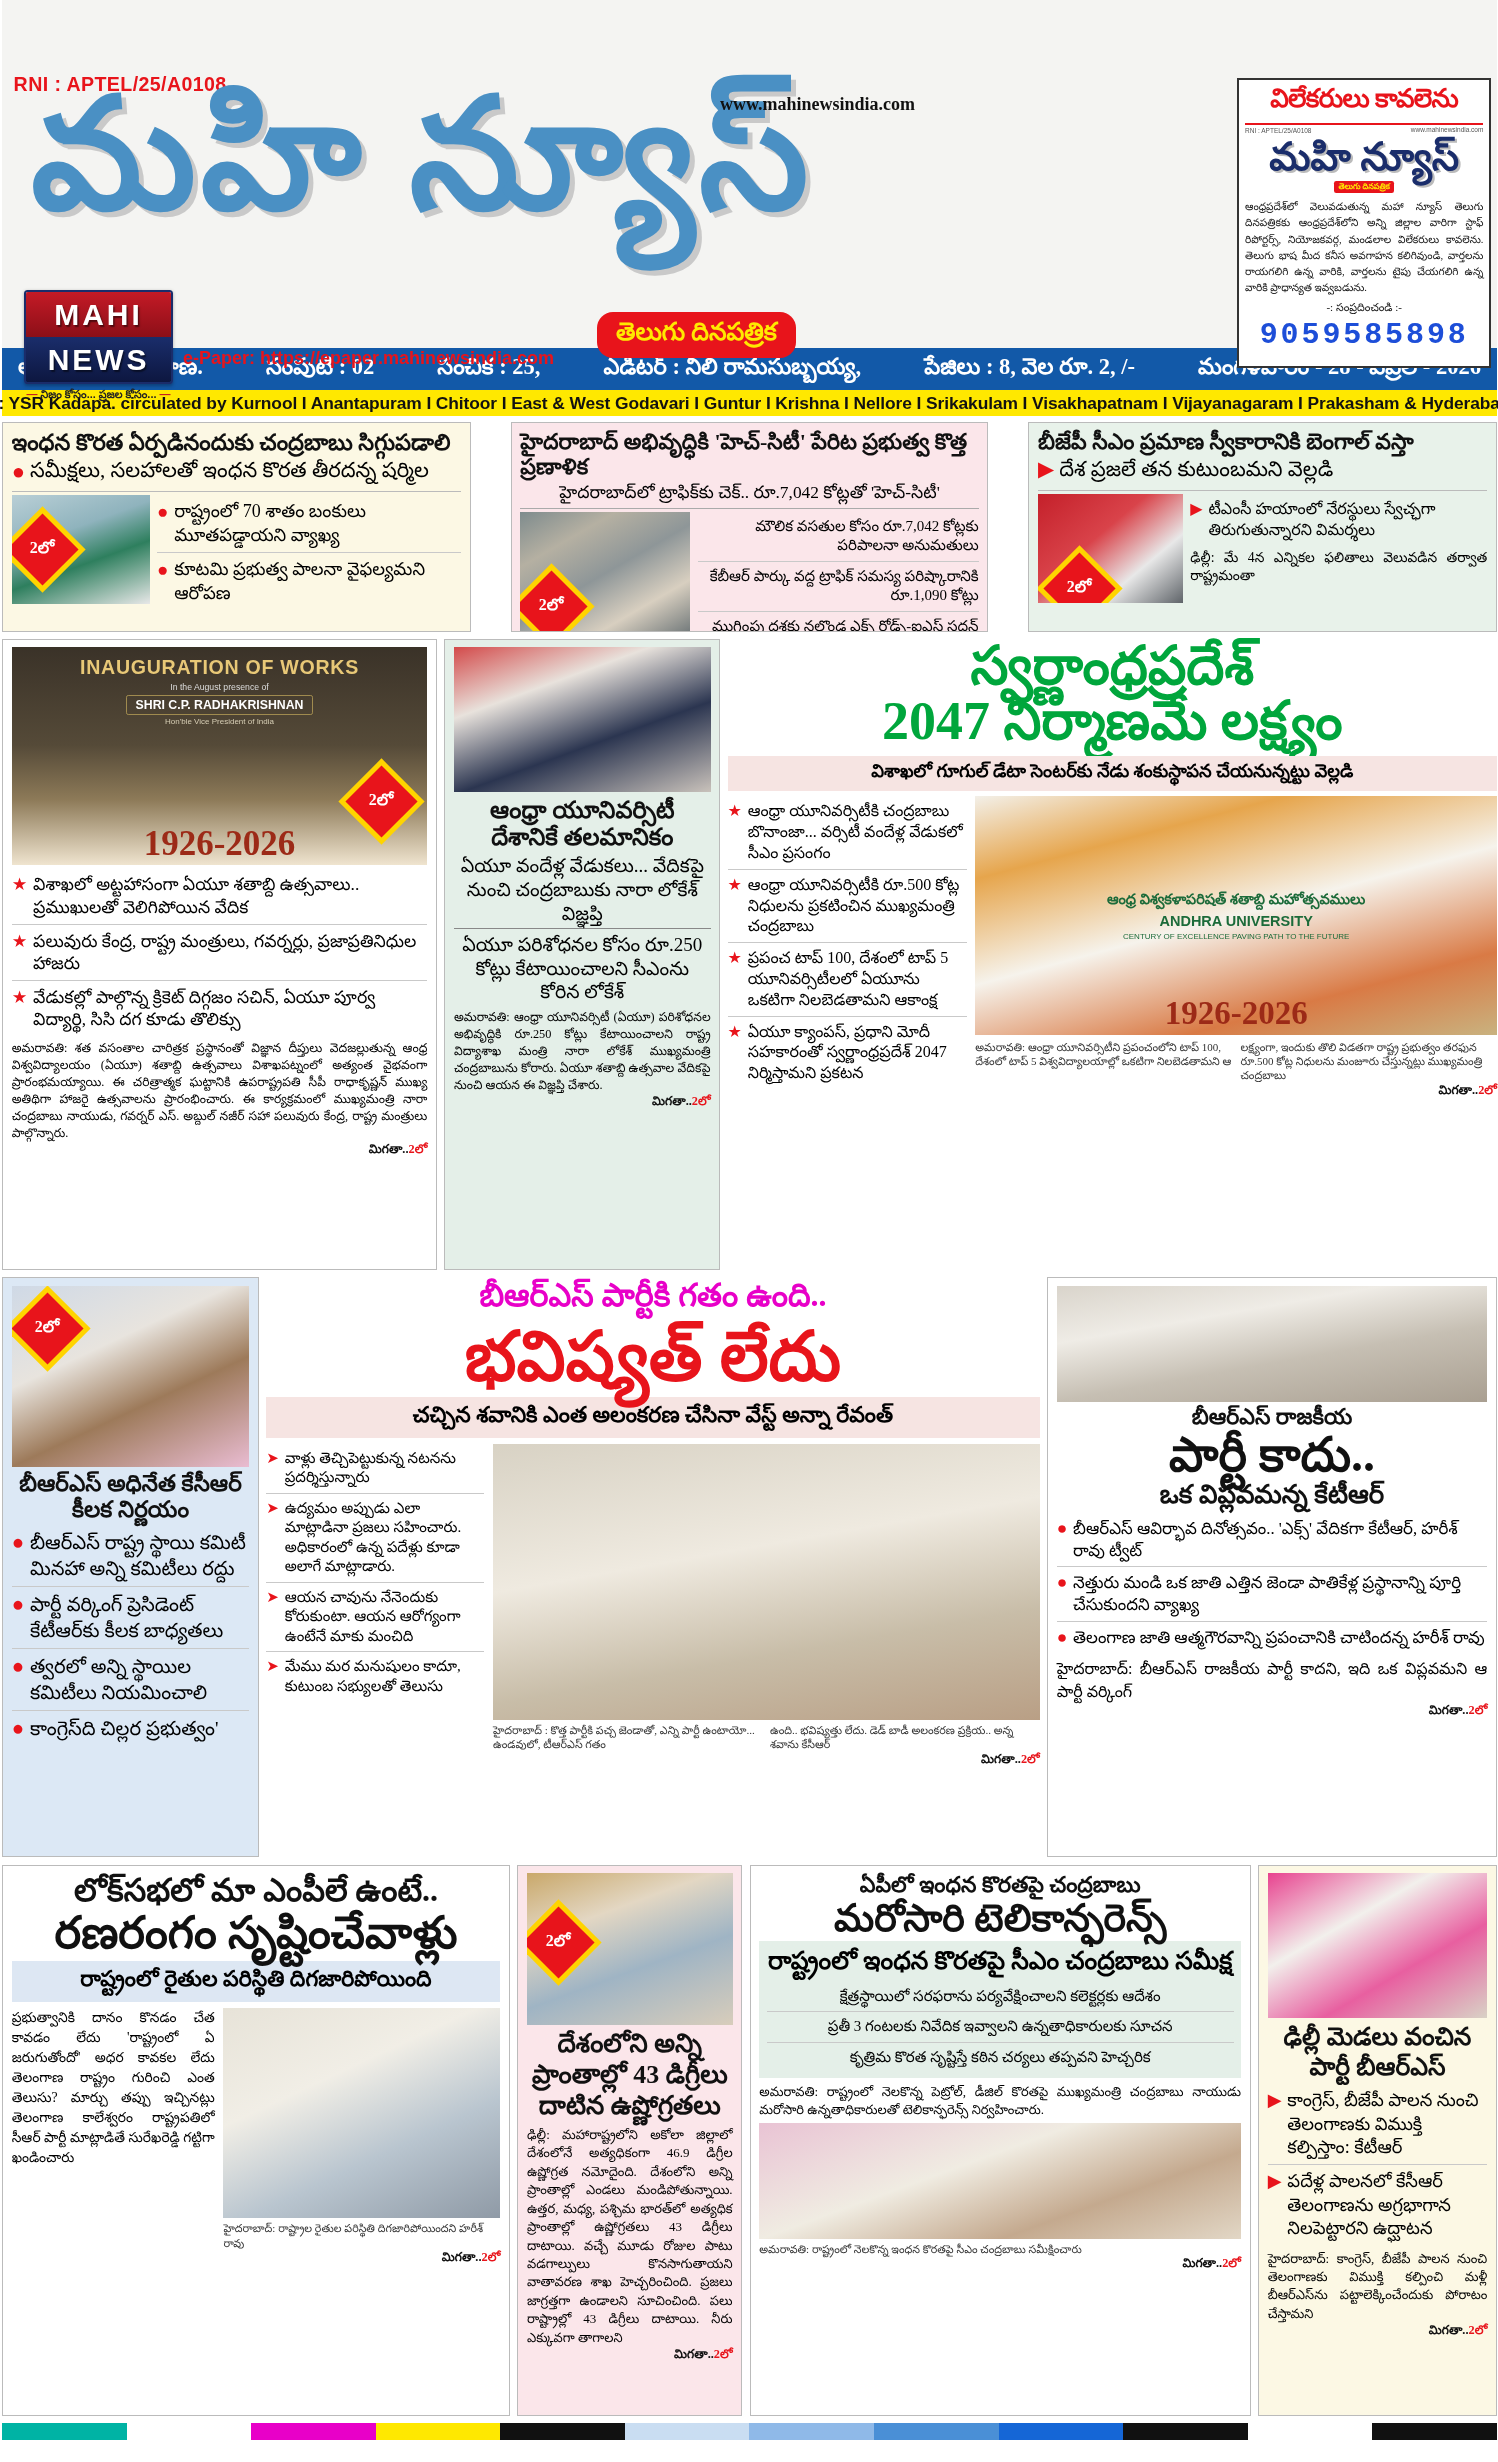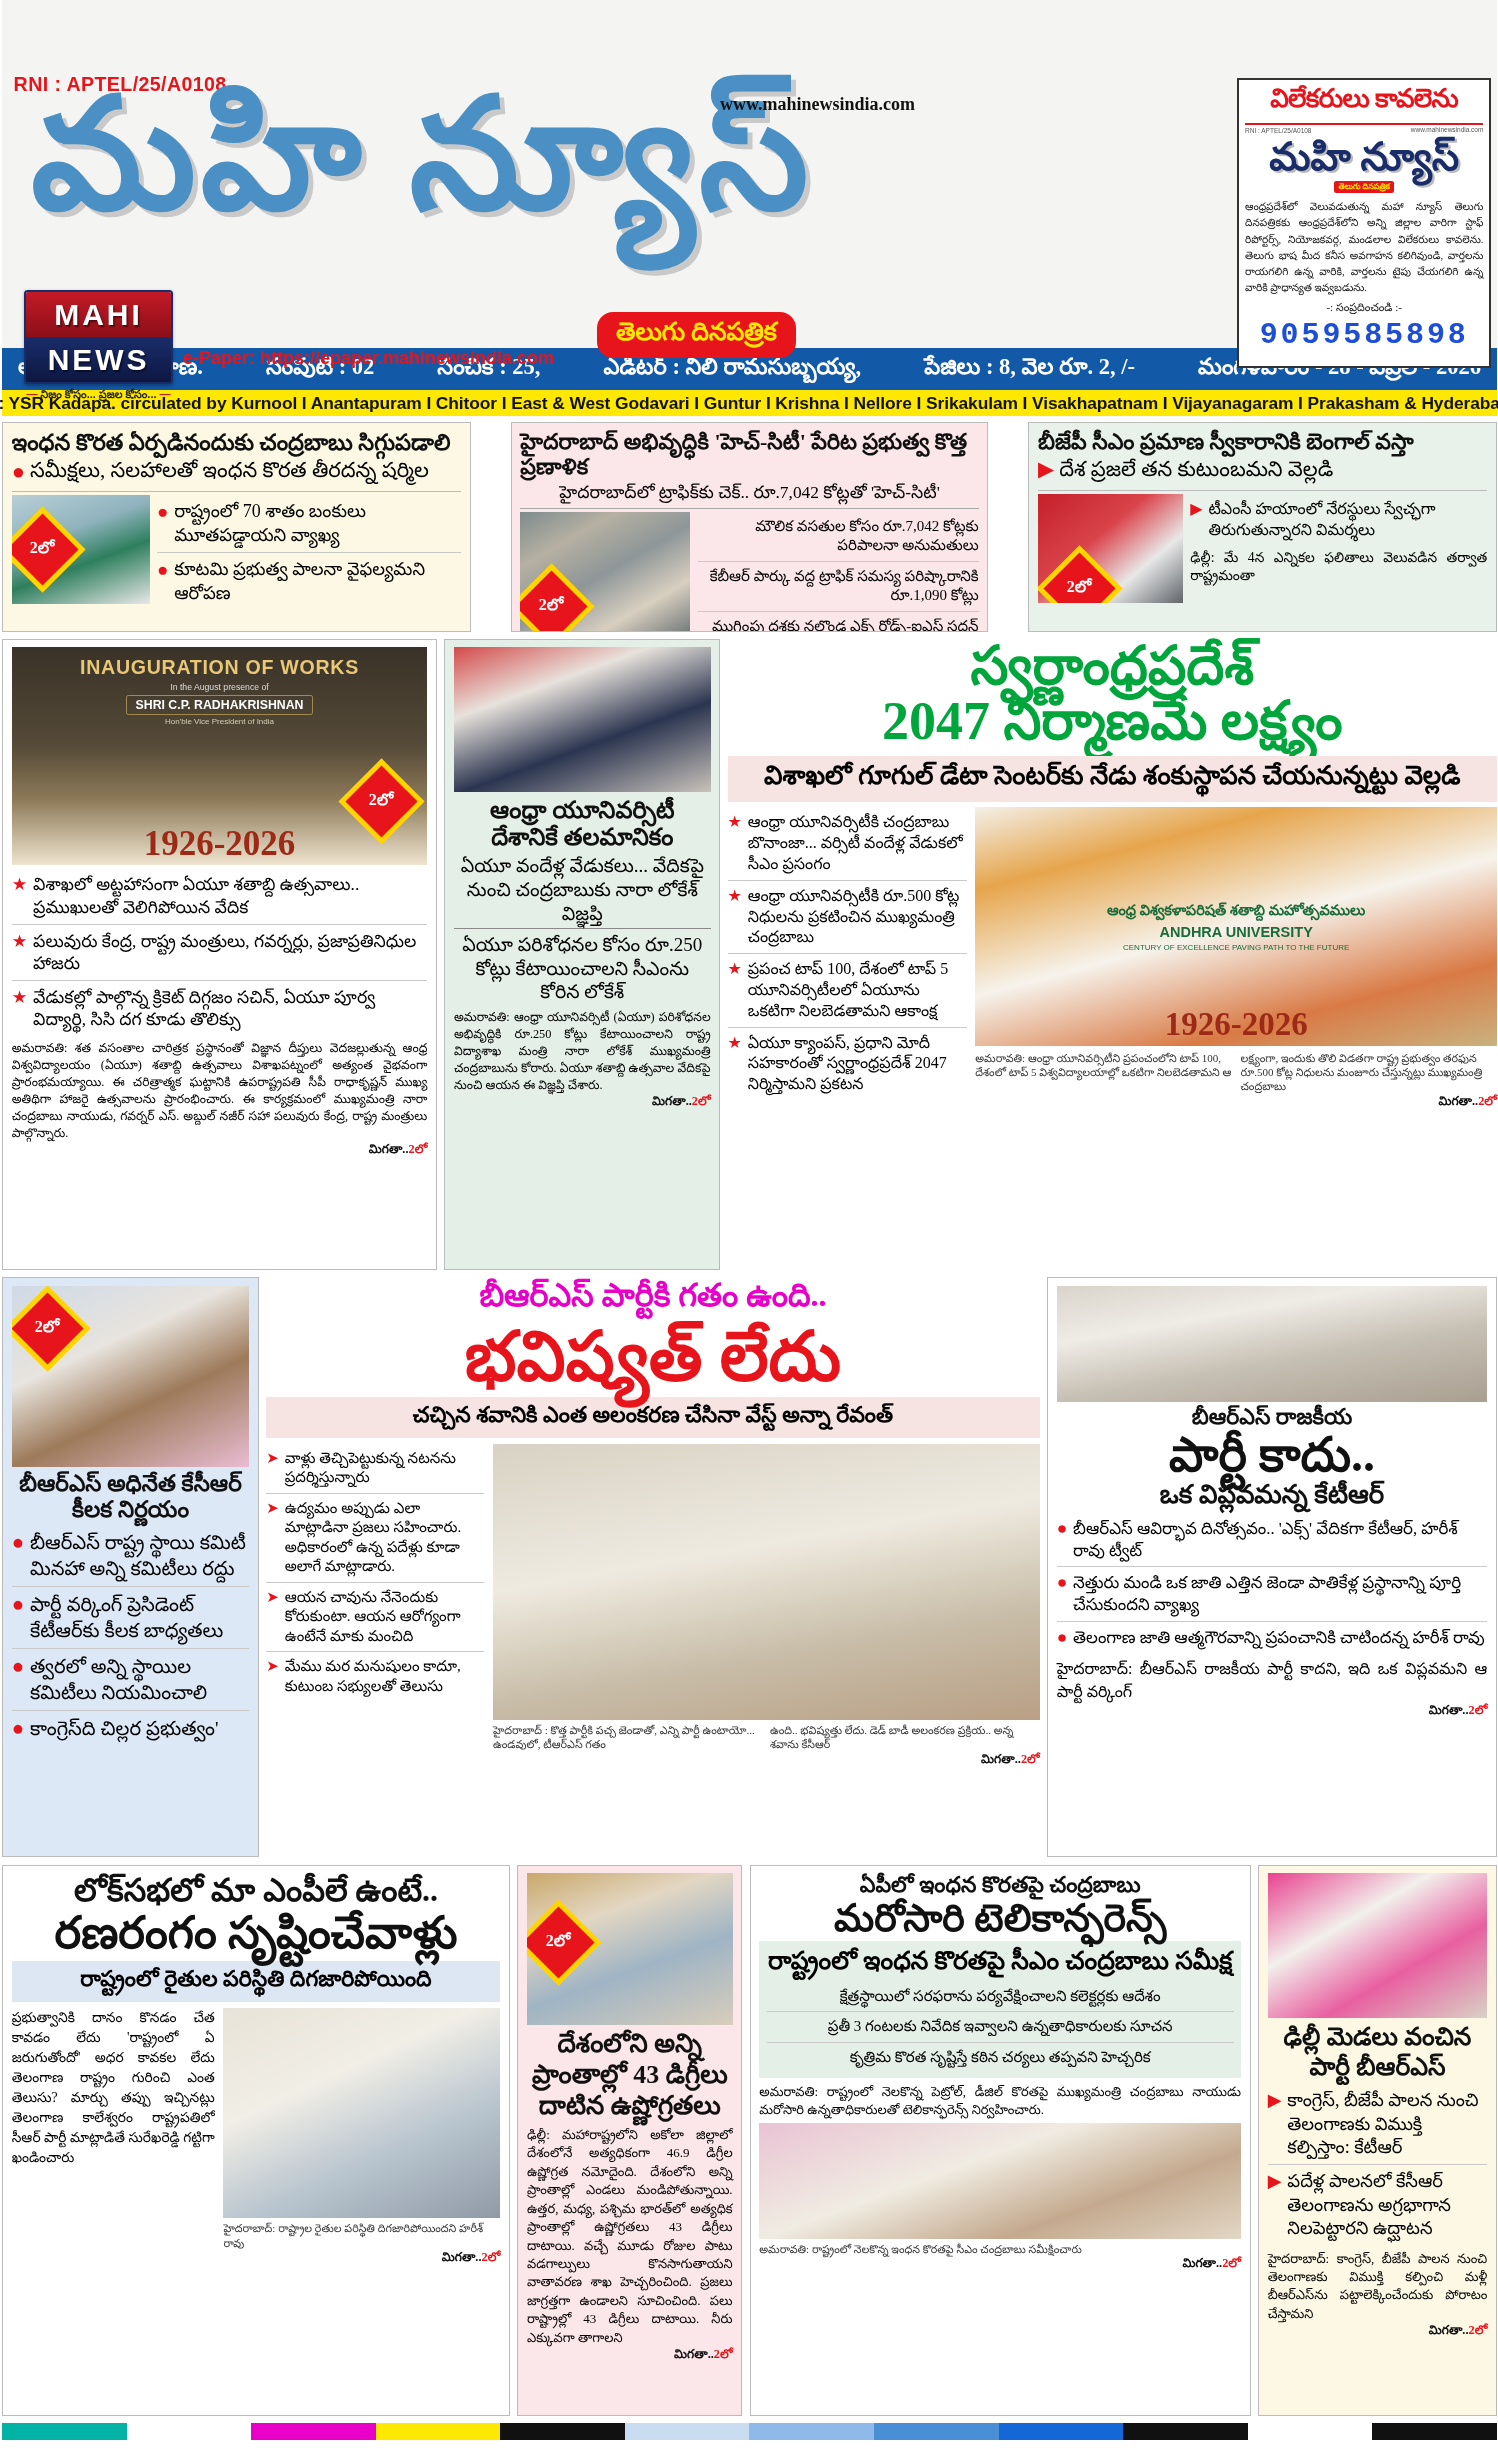--- a/index.html
+++ b/index.html
@@ -262,21 +262,21 @@
       <div class="tel" style="font-size:19px;text-align:center;line-height:1.25;margin-top:3.6px;">ఏయూ పరిశోధనల కోసం రూ.250 కోట్లు కేటాయించాలని సీఎంను కోరిన లోకేశ్</div>
       <div class="tel" style="font-size:12.3px;line-height:1.38;text-align:justify;margin-top:5px;">అమరావతి: ఆంధ్రా యూనివర్సిటీ (ఏయూ) పరిశోధనల అభివృద్ధికి రూ.250 కోట్లు కేటాయించాలని రాష్ట్ర విద్యాశాఖ మంత్రి నారా లోకేశ్ ముఖ్యమంత్రి చంద్రబాబును కోరారు. ఏయూ శతాబ్ది ఉత్సవాల వేదికపై నుంచి ఆయన ఈ విజ్ఞప్తి చేశారు.</div>
       <div class="magta tel" style="text-align:right;">మిగతా..<i>2లో</i></div>
     </div>
 
     <div style="flex:1; display:flex; flex-direction:column;">
       <div style="text-align:center;">
         <div class="tel" style="color:#00a63c;font-weight:bold;font-size:54px;line-height:1.0;">స్వర్ణాంధ్రప్రదేశ్</div>
         <div class="tel" style="color:#00a63c;font-weight:bold;font-size:54px;line-height:1.05;">2047 నిర్మాణమే లక్ష్యం</div>
       </div>
-      <div class="sub-banner tel" style="font-size:26px;margin-top:5.8px;">విశాఖలో గూగుల్ డేటా సెంటర్‌కు నేడు శంకుస్థాపన చేయనున్నట్టు వెల్లడి</div>
+      <div class="sub-banner tel" style="font-size:18px;margin-top:5.8px;">విశాఖలో గూగుల్ డేటా సెంటర్‌కు నేడు శంకుస్థాపన చేయనున్నట్టు వెల్లడి</div>
       <div style="display:flex;gap:8.7px;margin-top:5.8px;flex:1;">
         <ul class="bullets tel" style="flex:0 0 239px;font-size:16px;">
           <li>
               <span class="star">★</span>
               <span>ఆంధ్రా యూనివర్సిటీకి చంద్రబాబు బొనాంజా... వర్సిటీ వందేళ్ల వేడుకలో సీఎం ప్రసంగం</span>
             </li>
           <li>
               <span class="star">★</span>
               <span>ఆంధ్రా యూనివర్సిటీకి రూ.500 కోట్ల నిధులను ప్రకటించిన ముఖ్యమంత్రి చంద్రబాబు</span>
             </li>

